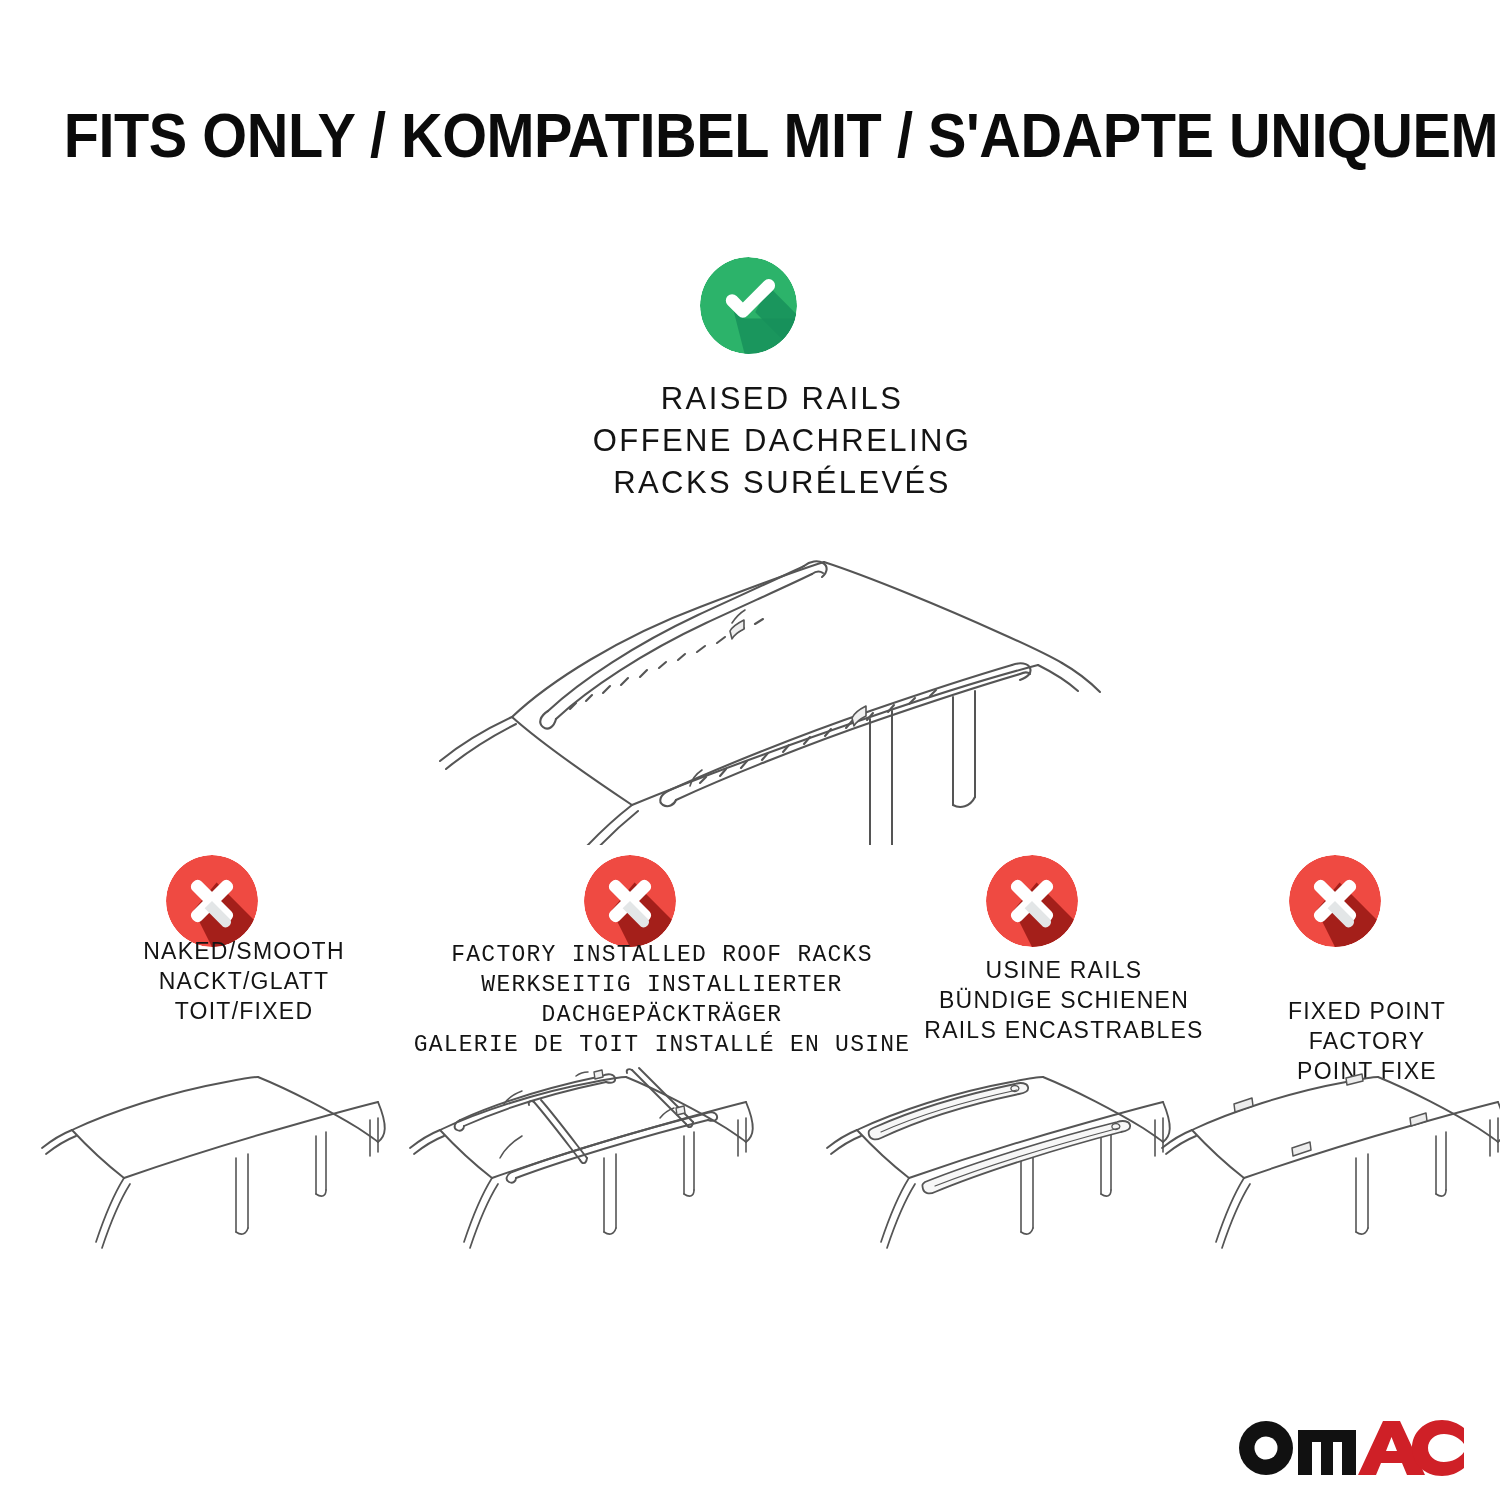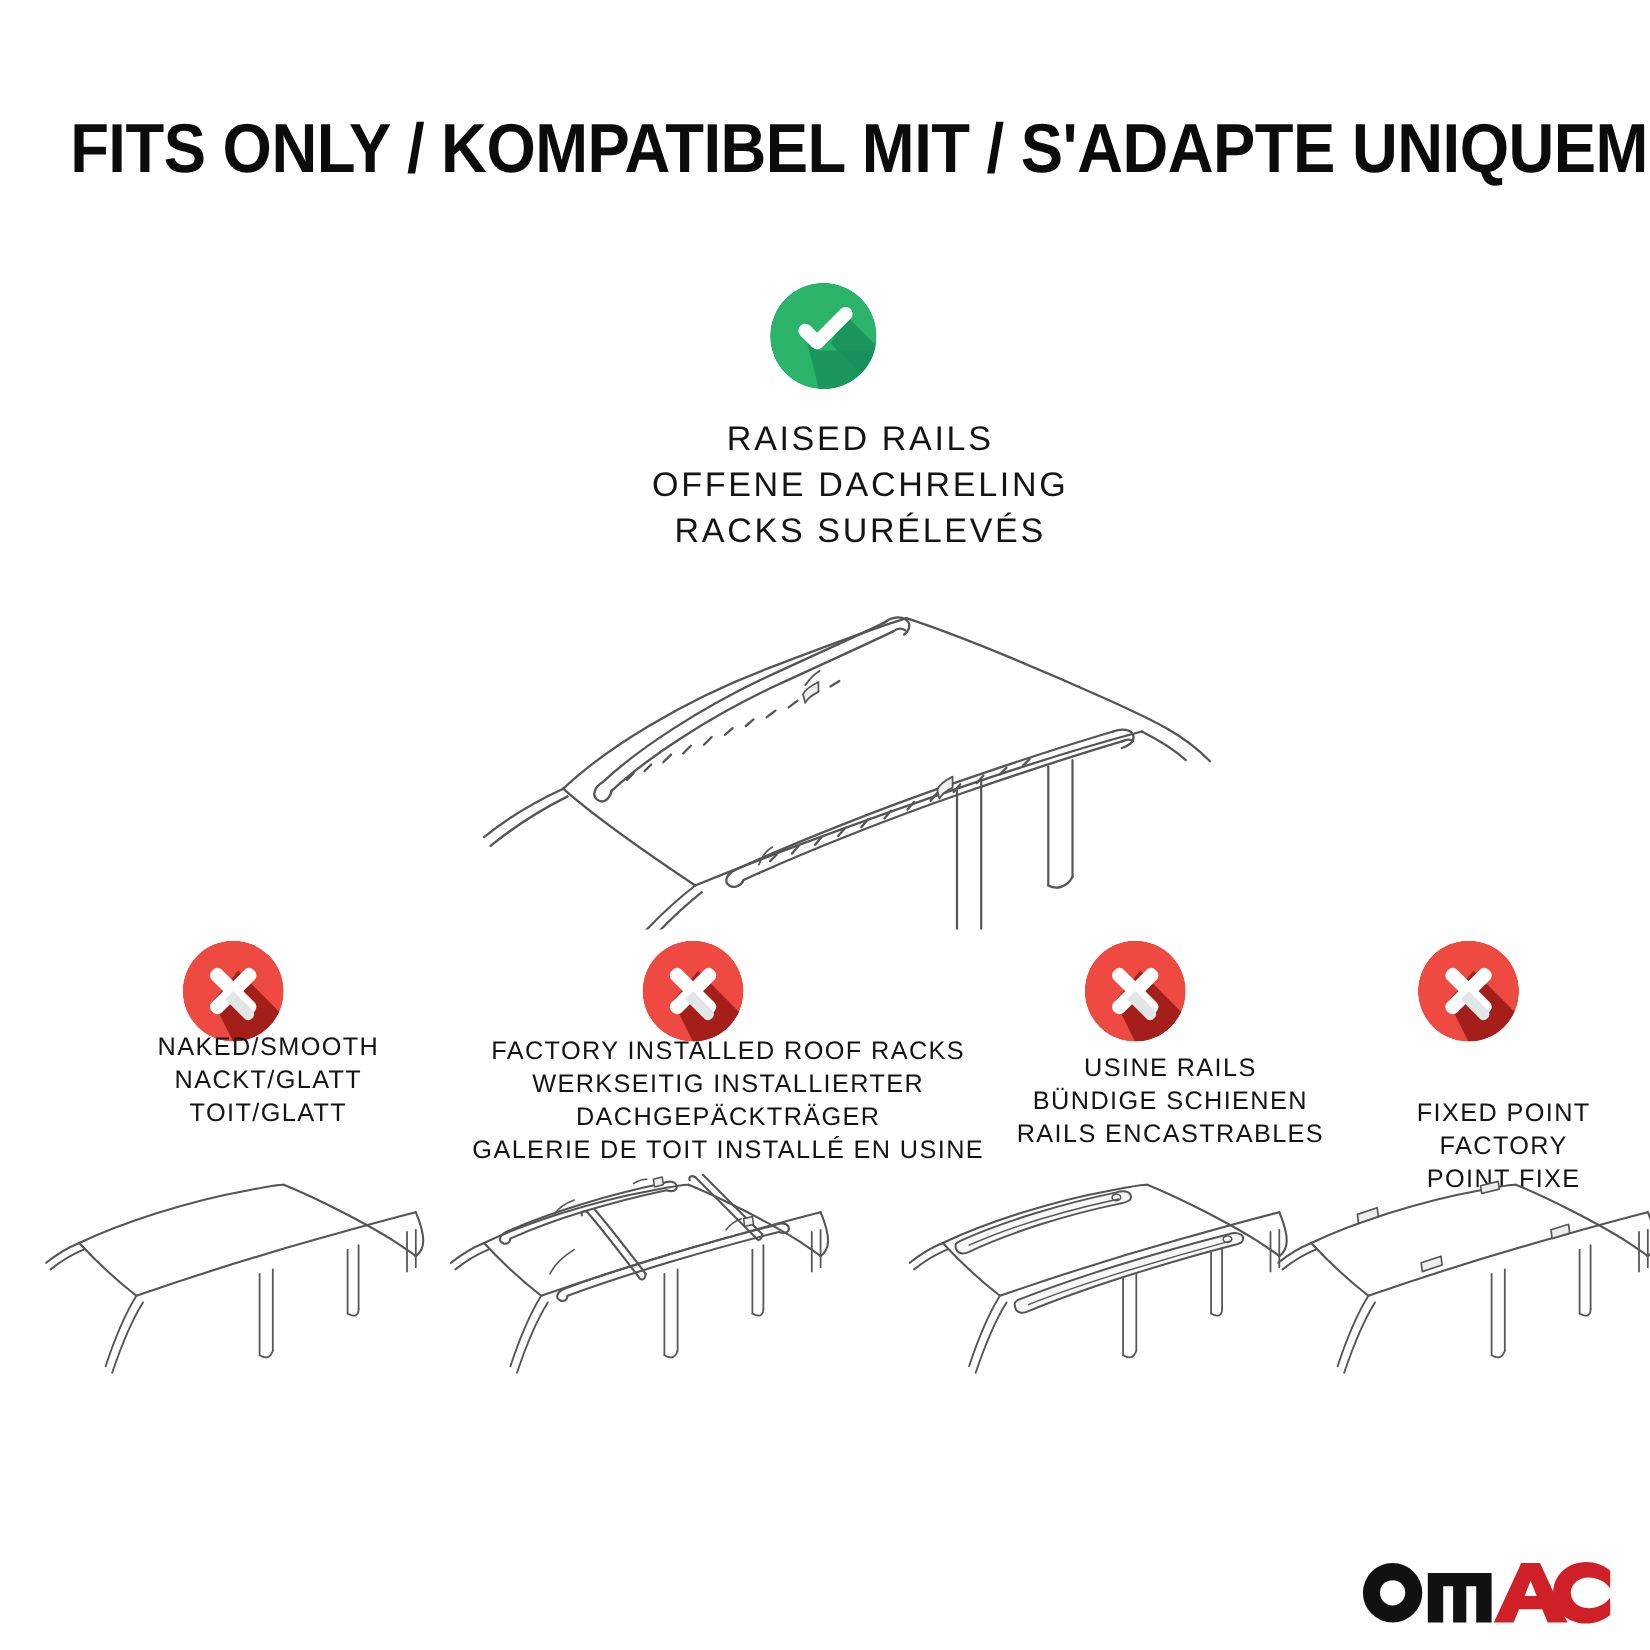--- a/index.html
+++ b/index.html
@@ -206,21 +206,21 @@
         <rect x="43" y="21" width="14" height="58" rx="6" transform="rotate(-45 50 50)"></rect>
       </g>
       <path d="M50,50 L70,70 a6,6 0 0 1 -8,8 L42,58 Z" fill="#e3e6e7"></path>
     </g>
   </svg>
 </div>
 
 <div class="caption caption-small" style="left:22px; top:936px; width:380px;">
   <span class="ln">NAKED/SMOOTH</span>
   <span class="ln">NACKT/GLATT</span>
-  <span class="ln">TOIT/GLATT</span>
+  <span class="ln">TOIT/FIXED</span>
 </div>
 
 <div class="illu" style="left:40px; top:1060px; width:375px; height:240px;">
   <svg viewBox="0 0 375 240" preserveAspectRatio="xMidYMid meet" aria-hidden="true">
     <g fill="none" stroke="#555555" stroke-width="1.9" stroke-linecap="round" stroke-linejoin="round">
       <path d="M32,70 C70,52 130,32 186,22 C206,18 214,17 218,17"></path>
       <path d="M218,17 C250,30 292,52 318,68 C330,76 336,80 338,82"></path>
       <path d="M32,70 C45,84 66,104 84,118"></path>
       <path d="M84,118 C130,102 200,80 250,66 C292,54 322,46 338,42"></path>
       <path d="M338,82 C346,76 348,66 338,42"></path>
@@ -255,21 +255,21 @@
       <path d="M55,30 L100,75 L100,100 L50,100 L30,60 Z" fill="#9d1b17" opacity="0.92"></path>
       <g fill="#ffffff">
         <rect x="43" y="21" width="14" height="58" rx="6" transform="rotate(45 50 50)"></rect>
         <rect x="43" y="21" width="14" height="58" rx="6" transform="rotate(-45 50 50)"></rect>
       </g>
       <path d="M50,50 L70,70 a6,6 0 0 1 -8,8 L42,58 Z" fill="#e3e6e7"></path>
     </g>
   </svg>
 </div>
 
-<div class="caption caption-small" style="left:380px; top:940px; width:500px;">
+<div class="caption caption-small" style="left:380px; top:940px; width:500px;font-family:Liberation Mono, monospace;">
   <span class="ln">FACTORY INSTALLED ROOF RACKS</span>
   <span class="ln">WERKSEITIG INSTALLIERTER</span>
   <span class="ln">DACHGEPÄCKTRÄGER</span>
   <span class="ln">GALERIE DE TOIT INSTALLÉ EN USINE</span>
 </div>
 
 <div class="illu" style="left:408px; top:1060px; width:375px; height:240px;">
   <svg viewBox="0 0 375 240" preserveAspectRatio="xMidYMid meet" aria-hidden="true">
     <g fill="none" stroke="#555555" stroke-width="1.9" stroke-linecap="round" stroke-linejoin="round">
       <path d="M32,70 C70,52 130,32 186,22 C206,18 214,17 218,17"></path>

